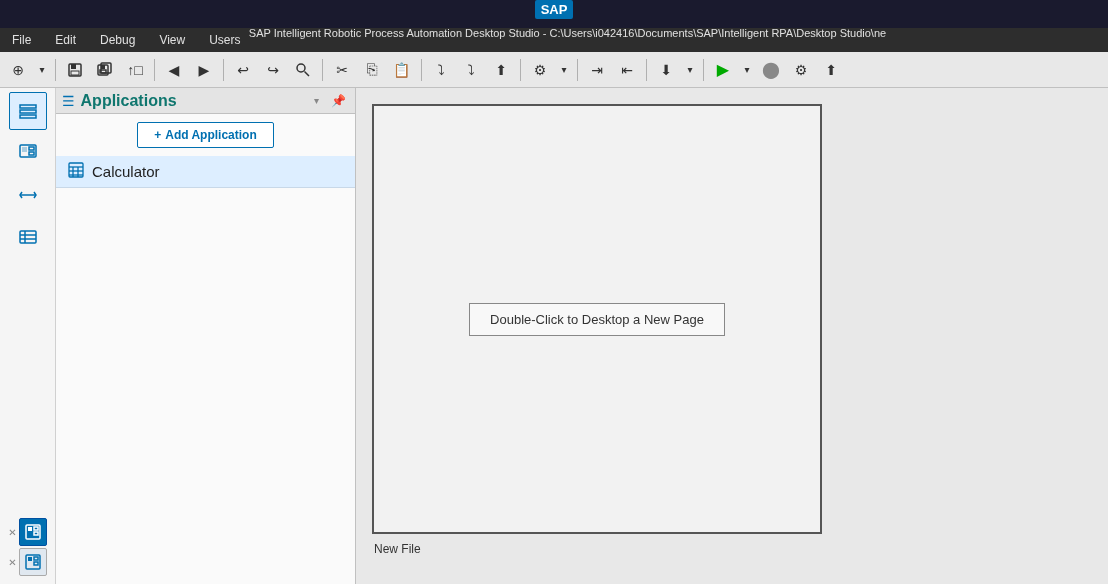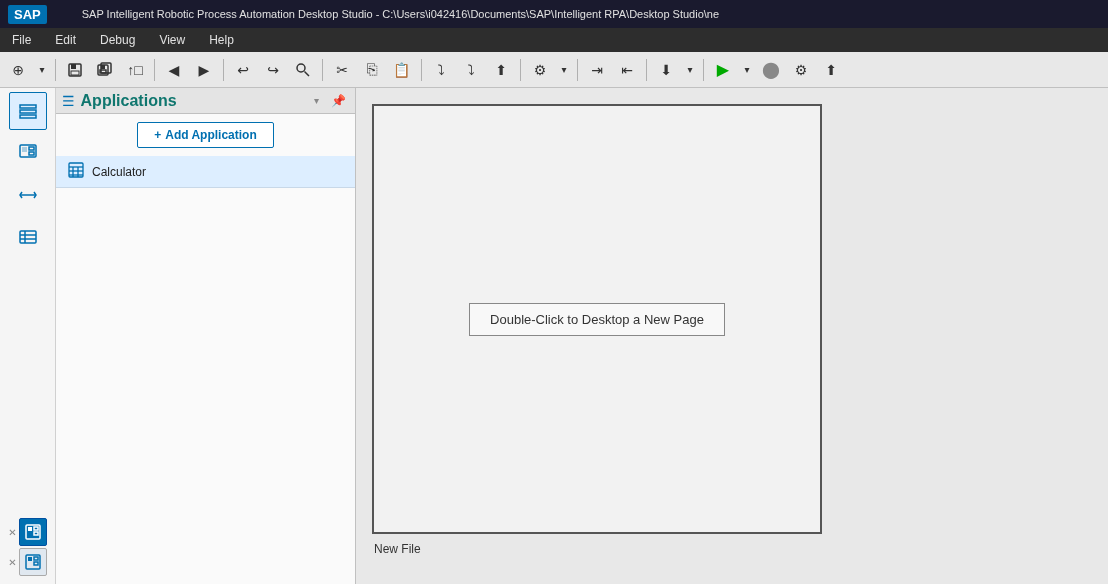--- a/index.html
+++ b/index.html
@@ -7,20 +7,21 @@
 
     
     #title-bar {
       display: flex;
       align-items: center;
       background: #1a1a2e;
       color: white;
       height: 28px;
       padding: 0 8px;
       gap: 8px;
+      flex-direction: column;
     }
     #title-bar .sap-logo {
       background: #0070b1;
       color: white;
       font-weight: bold;
       font-size: 13px;
       padding: 2px 6px;
       border-radius: 2px;
     }
     #title-bar .title-text {
@@ -161,21 +162,21 @@
     .app-item {
       display: flex;
       align-items: center;
       padding: 6px 12px;
       gap: 8px;
       cursor: pointer;
       background: #ddeeff;
       border-bottom: 1px solid #c8d8e8;
     }
     .app-icon { color: #0070b1; font-size: 14px; }
-    .app-name { font-size: 12px; color: #222; }
+    .app-name { font-size: 15px; color: #222; }
 
     
     #canvas-area {
       flex: 1;
       background: #e8e8e8;
       display: flex;
       flex-direction: column;
       align-items: flex-start;
       padding: 16px;
       position: relative;
@@ -244,21 +245,21 @@
 <div id="title-bar">
   <div class="sap-logo">SAP</div>
   <span class="title-text">SAP Intelligent Robotic Process Automation Desktop Studio - C:\Users\i042416\Documents\SAP\Intelligent RPA\Desktop Studio\ne</span>
 </div>
 
 <div id="menu-bar">
   <span>File</span>
   <span>Edit</span>
   <span>Debug</span>
   <span>View</span>
-  <span>Help</span>
+  <span>Users</span>
 </div>
 
 <div id="toolbar">
   <div class="tb-btn" title="New">⊕</div>
   <div class="tb-btn" style="width:16px;font-size:10px;">▾</div>
   <div class="tb-separator"></div>
   <div class="tb-btn" title="Save">
     <svg width="16" height="16" viewBox="0 0 16 16" fill="#333">
         <rect x="2" y="2" width="12" height="12" rx="1" fill="none" stroke="#333" stroke-width="1.5"></rect>
         <rect x="4" y="2" width="5" height="5" fill="#333"></rect>

